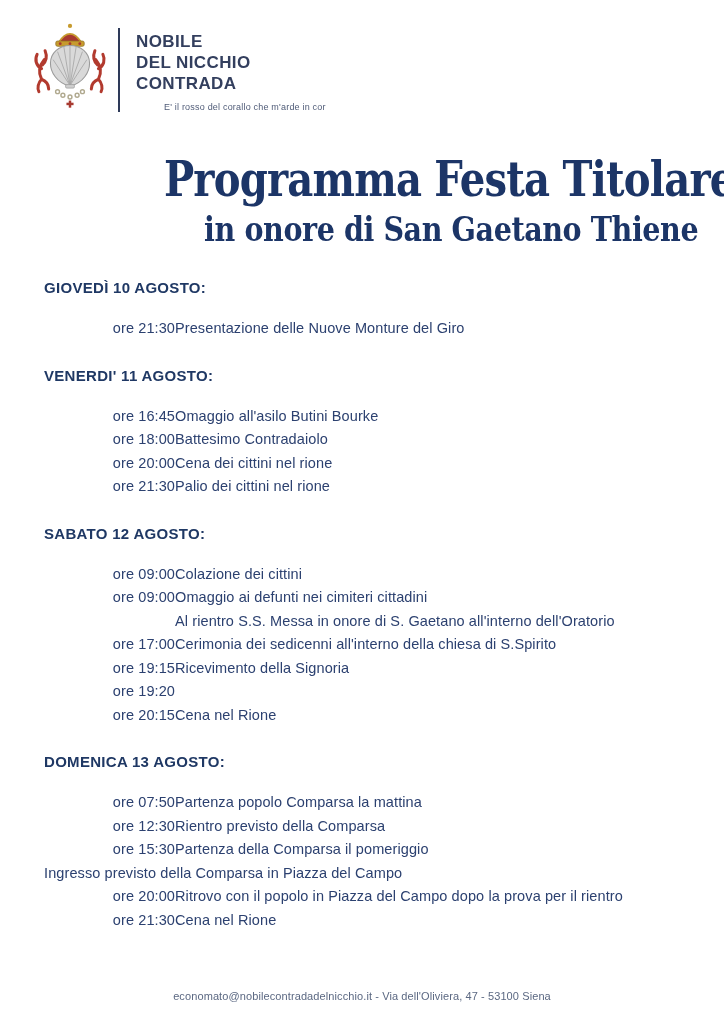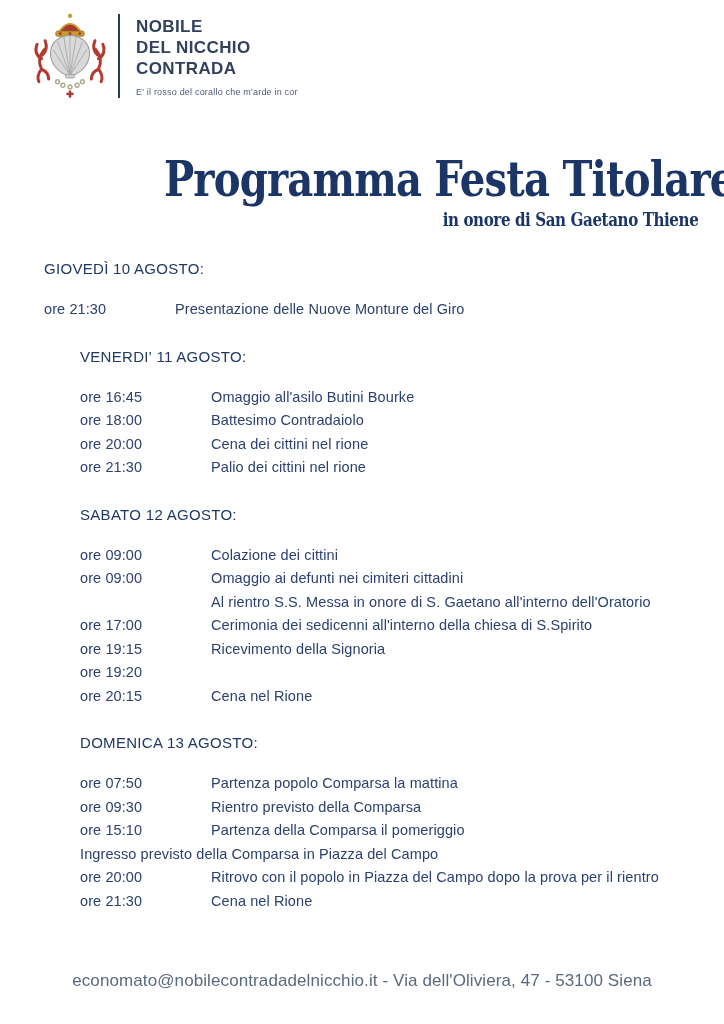--- a/index.html
+++ b/index.html
@@ -7,36 +7,36 @@
     width:724px; height:1024px;
     background:#ffffff;
     font-family:"Liberation Sans", sans-serif;
     position:relative;
     overflow:hidden;
     color:#2c4170;
   }
 
   
   .logo-row {
-    display:flex; align-items:flex-start;
+    display:flex; align-items:flex-end;
     padding:8px 0 0 30px;
     height:104px;
   }
   .crest { width:80px; height:94px; flex:none; }
   .logo-divider {
     width:2px; height:84px; background:#2e3a59;
     margin:6px 16px 0 8px; flex:none;
   }
   .logo-text { padding-top:8px; }
   .org-name {
     font-size:17px; font-weight:bold; color:#333f5e;
     line-height:1.24; letter-spacing:0.4px;
   }
   .tagline {
-    font-size:9px; color:#505c78; margin-top:8px; letter-spacing:0.2px;
+    font-size:9px; color:#505c78; margin-top:8px; letter-spacing:0.2px;margin-left:28px;
   }
 
   
   .title-block {
     margin:42px 26px 0 88px;
     color:#1c3567;
   }
   .doc-title {
     text-align:center;
     font-family:"DejaVu Serif", serif;
@@ -48,53 +48,53 @@
   .doc-title > span {
     display:inline-block;
     transform:scaleX(0.82);
     transform-origin:center;
     letter-spacing:-1px;
   }
   .doc-subtitle {
     text-align:right;
     font-family:"DejaVu Serif", serif;
     font-weight:bold;
-    font-size:18px;
+    font-size:34px;
     margin-top:4px;
   }
   .doc-subtitle > span {
     display:inline-block;
     transform:scaleX(0.84);
     transform-origin:right center;
     letter-spacing:-0.5px;
   }
 
   
   .schedule { padding:30px 30px 0 44px; }
-  .day + .day { margin-top:26px;margin-left:36px; }
+  .day + .day { margin-top:26px; }
   .day-label {
-    font-size:15px; font-weight:normal; color:#1f3864;
+    font-size:15px; font-weight:bold; color:#1f3864;
     letter-spacing:0.3px;
   }
   .events { margin-top:21px; }
   .event-row {
     display:flex;
     font-size:14.5px;
     color:#2c4170;
     line-height:23.5px;
     letter-spacing:0.1px;
   }
-  .event-time { width:131px; flex:none; }
+  .event-time { width:131px; flex:none;text-align:right; }
   .event-desc { flex:1; white-space:nowrap; }
 
   
   .footer {
-    position:absolute; left:0; right:0; bottom:33px;
+    position:absolute; left:0; right:0; bottom:22px;
     text-align:center;
-    font-size:17px;
+    font-size:11px;
     color:#5b6882;
     letter-spacing:0.1px;
   }
 </style>
 </head>
 <body>
 
 <div class="logo-row">
   <div class="crest">
     <svg viewBox="0 0 90 104" width="80" height="94" aria-hidden="true">
@@ -239,26 +239,26 @@
 
   <div class="day">
     <div class="day-label">DOMENICA 13 AGOSTO:</div>
     <div class="events">
   <div class="event-row">
     <div class="event-time">ore 07:50</div>
     <div class="event-desc">Partenza popolo Comparsa la mattina</div>
   </div>
 
   <div class="event-row">
-    <div class="event-time">ore 09:30</div>
+    <div class="event-time">ore 12:30</div>
     <div class="event-desc">Rientro previsto della Comparsa</div>
   </div>
 
   <div class="event-row">
-    <div class="event-time">ore 15:10</div>
+    <div class="event-time">ore 15:30</div>
     <div class="event-desc">Partenza della Comparsa il pomeriggio</div>
   </div>
 
   <div class="event-row">
     <div class="event-desc">Ingresso previsto della Comparsa in Piazza del Campo</div>
   </div>
 
   <div class="event-row">
     <div class="event-time">ore 20:00</div>
     <div class="event-desc">Ritrovo con il popolo in Piazza del Campo dopo la prova per il rientro</div>

